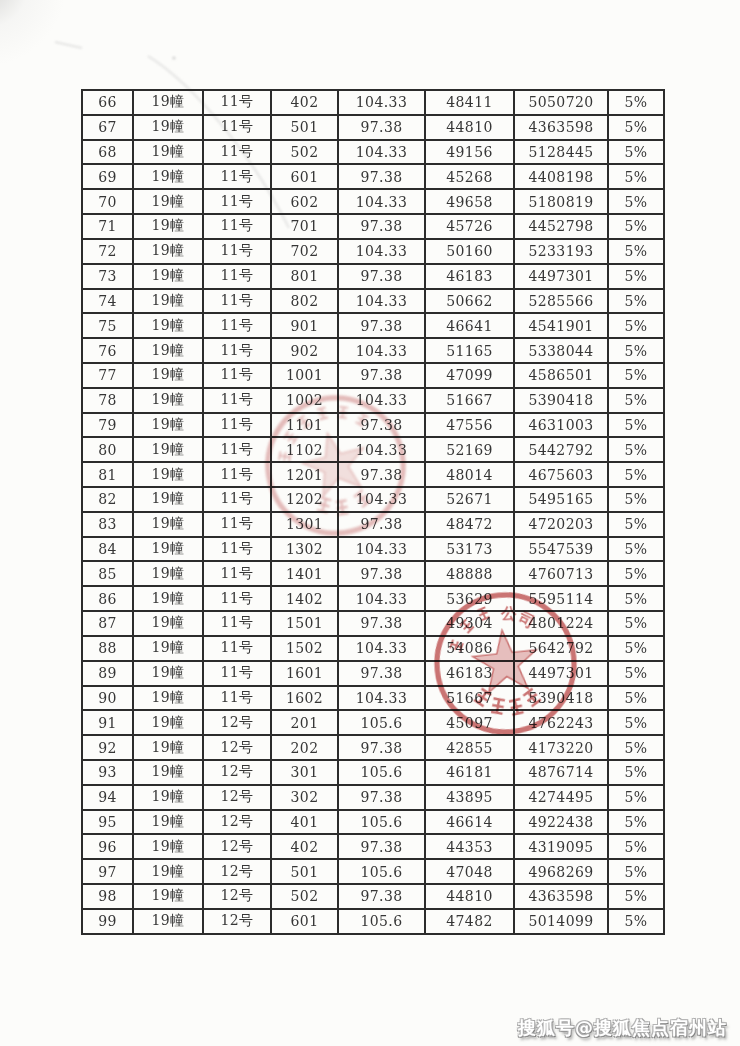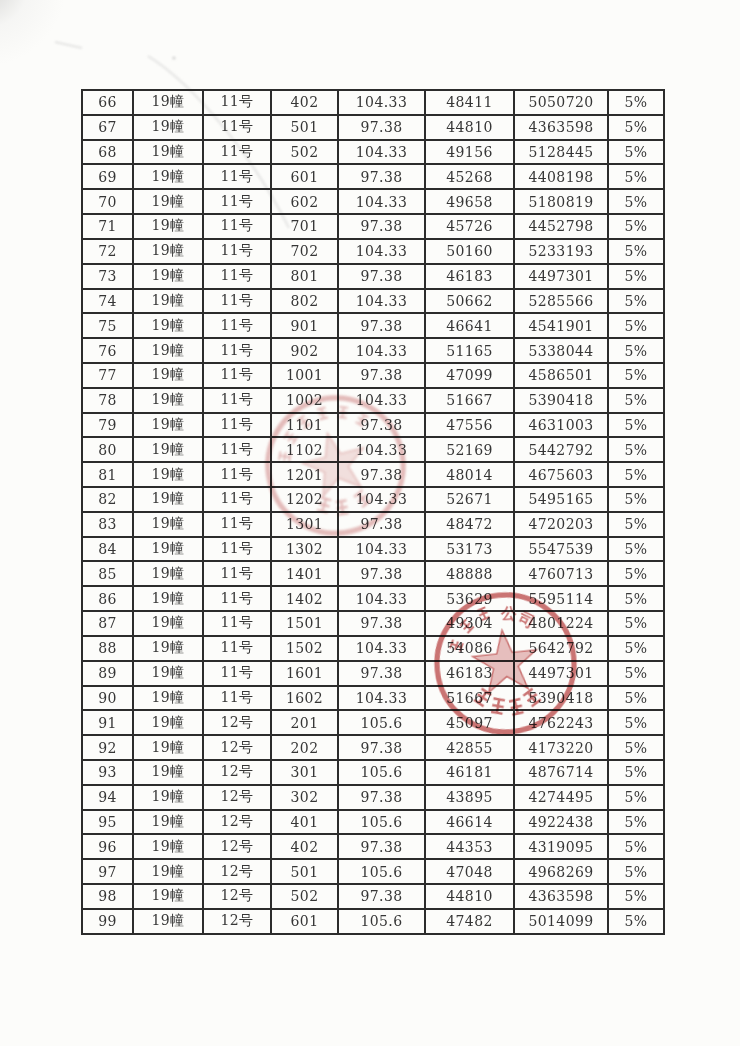--- a/index.html
+++ b/index.html
@@ -482,14 +482,15 @@
           </g>
         <g transform="rotate(32 100 100)">
             <text x="100" y="42" text-anchor="middle">司</text>
           </g>
       </g>
     </svg>
   </div>
 
   <div class="corner-shade"></div>
 
+  <div class="watermark">搜狐号@搜狐焦点宿州站</div>
 
 </div>
 
 </body></html>

